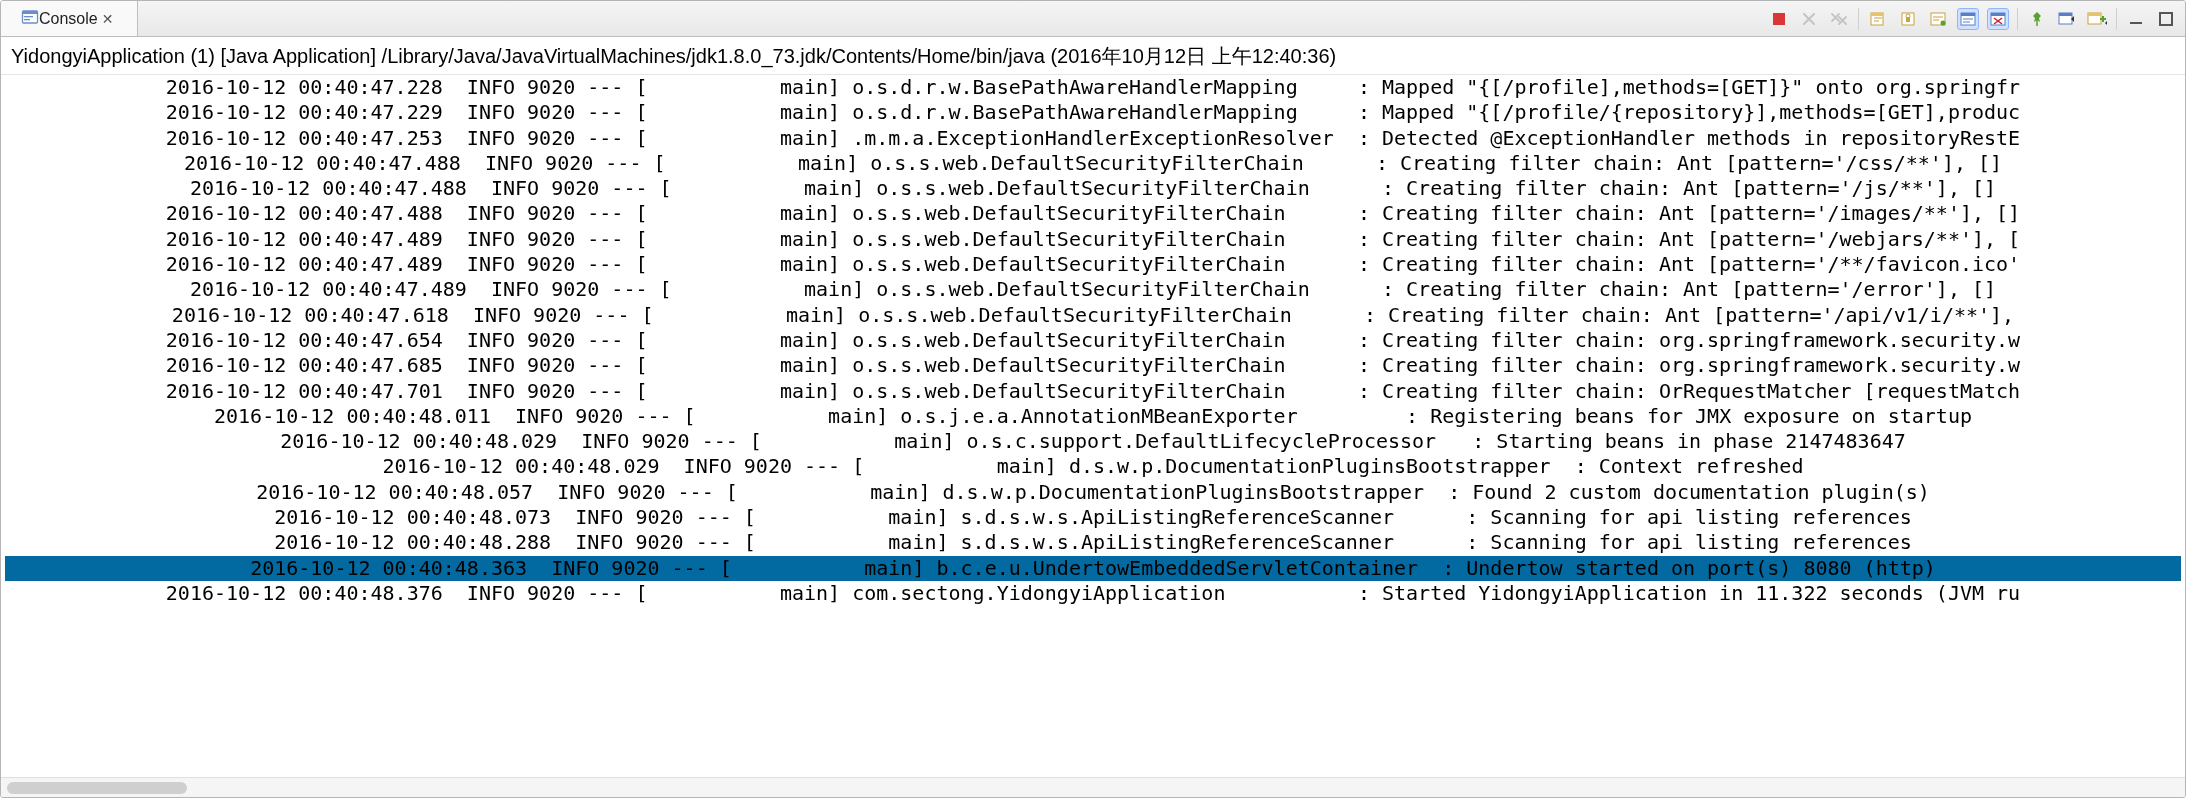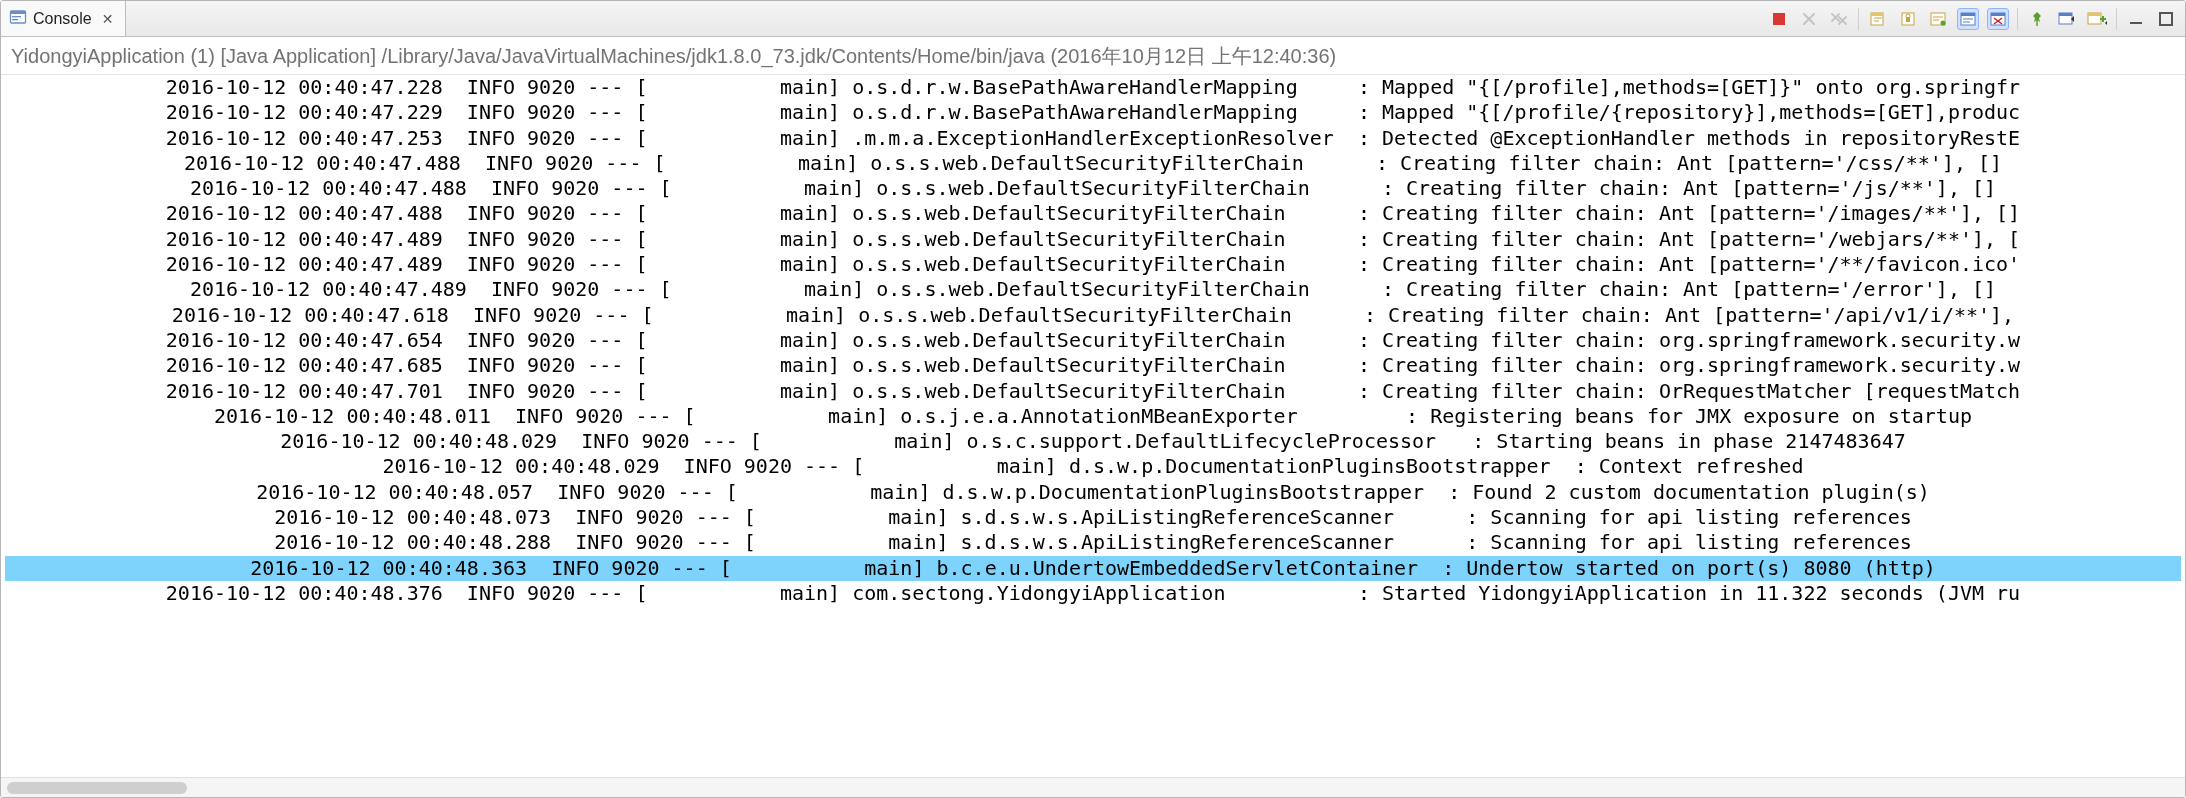--- a/index.html
+++ b/index.html
@@ -1,34 +1,34 @@
 <!DOCTYPE html>
 <html><head>
 <meta charset="utf-8">
 <style>
   * { box-sizing: border-box; margin: 0; padding: 0; }
   html, body { width: 2186px; height: 798px; font-family: "Lucida Grande","Helvetica Neue",Arial,sans-serif; font-size: 16px; background:#fff; }
   .view { width:2186px; height:798px; border:1px solid #b5b5b5; background:#fff; display:flex; flex-direction:column; border-radius:3px; overflow:hidden; }
   
   .tabrow { height:36px; background:linear-gradient(#f5f5f5,#e8e8e8); border-bottom:1px solid #bdbdbd; display:flex; align-items:stretch; }
-  .tab { display:flex; align-items:center; gap:6px; padding:0 8px; background:#f9f9f9; border-right:1px solid #bdbdbd; }
+  .tab { display:flex; align-items:center; padding:0 20px; background:#f9f9f9; border-right:1px solid #bdbdbd; }
   .tab span.label { font-size:16px; color:#222; }
   .tab .close { font-size:14px; color:#555; padding:0 4px; }
   .spacer { flex:1; }
   .toolbar { display:flex; align-items:center; gap:8px; padding:0 8px; }
   .toolbar .ico { width:22px; height:22px; display:flex; align-items:center; justify-content:center; border-radius:3px; }
   .ico svg { display:block; }
   .sep { width:1px; height:22px; background:#cfcfcf; }
   
-  .procline { padding:6px 0 4px 10px; font-size:20px; color:#737373; border-bottom:1px solid #e5e5e5; }
+  .procline { padding:6px 0 4px 10px; font-size:20px; color:#000000; border-bottom:1px solid #e5e5e5; }
   
   .logwrap { flex:1; overflow:auto; }
   .logbody { font-family: Menlo,Consolas,"DejaVu Sans Mono",monospace; font-size:20px; line-height:25.3px; white-space:pre; color:#000; padding:0 4px 4px 4px;text-align:center; }
   .logline { }
-  .logline.sel { background:#7dd3fc; }
+  .logline.sel { background:#0369a1; }
   
   .hscroll { height:20px; border-top:1px solid #e0e0e0; background:#f5f5f5; position:relative; }
   .hscroll .thumb { position:absolute; left:6px; top:4px; height:12px; width:180px; background:#cfcfcf; border-radius:6px; }
   
   .btn-pressed { background:#cfe1ff; border:1px solid #8fb5ff; }
 </style>
 </head>
 <body>
 
 <div class="view">

